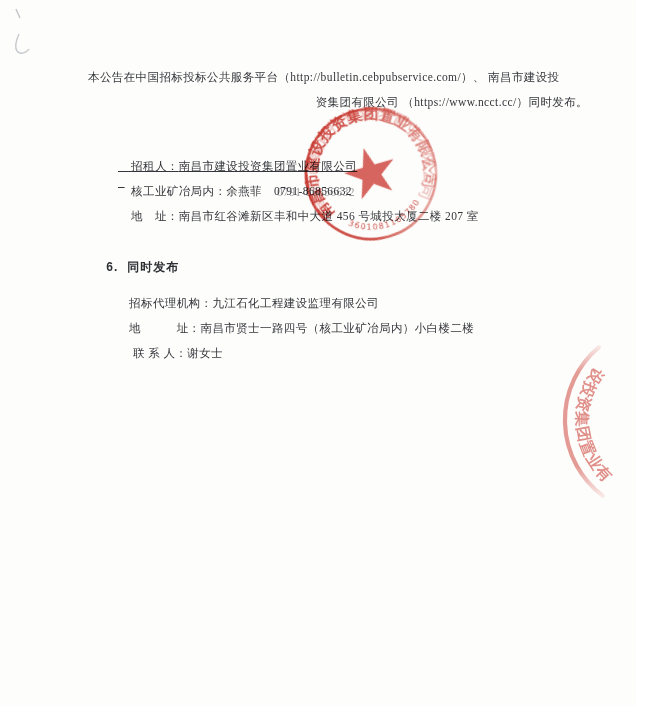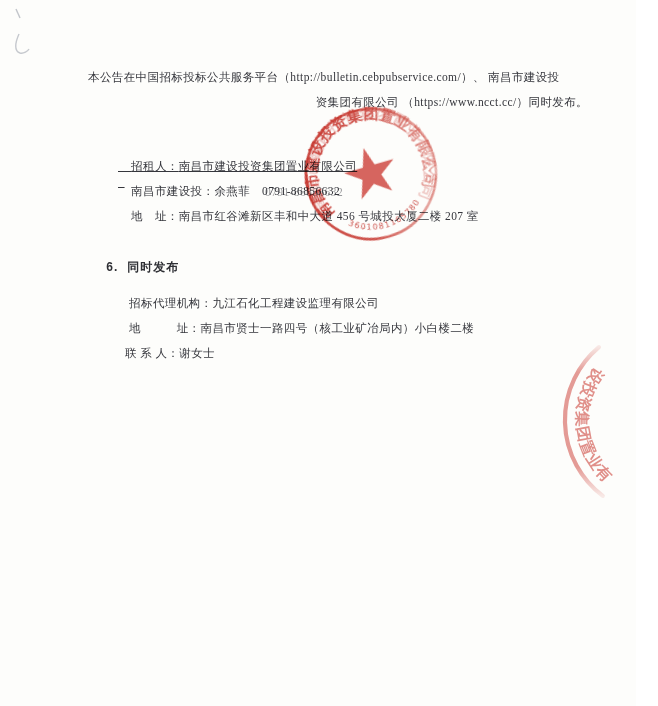--- a/index.html
+++ b/index.html
@@ -54,40 +54,40 @@
   </svg>
 
   <div class="line intro" style="top:69px;">本公告在中国招标投标公共服务平台（http://bulletin.cebpubservice.com/）、 南昌市建设投</div>
   <div class="line intro" style="top:94px;text-align:right;">资集团有限公司 （https://www.ncct.cc/）同时发布。</div>
 
   <div class="line" style="left:118px;top:142px;text-decoration:underline;">
     <span class="lbl">招租人：</span><span>南昌市建设投资集团置业有限公司</span>
   </div>
 
   <div class="line" style="left:118px;top:167px;">
-    <span class="lbl">南昌市建设投：</span><span>余燕菲</span><span>　</span><span class="phone-wrap"><span>0791-86856632</span><span class="phone-ghost" aria-hidden="true">0791-86856632</span></span>
+    <span class="lbl">核工业矿冶局内：</span><span>余燕菲</span><span>　</span><span class="phone-wrap"><span>0791-86856632</span><span class="phone-ghost" aria-hidden="true">0791-86856632</span></span>
   </div>
 
   <div class="line" style="left:118px;top:192px;">
     <span class="lbl">地　址：</span><span>南昌市红谷滩新区丰和中大道 456 号城投大厦二楼 207 室</span>
   </div>
 
   <div class="sec-header">
     <span class="num">6.</span><span>同时发布</span>
   </div>
 
   <div class="line" style="left:116px;top:279px;">
     <span class="lbl">招标代理机构：</span><span>九江石化工程建设监理有限公司</span>
   </div>
 
   <div class="line" style="left:116px;top:304px;">
     <span class="lbl">地　　　址：</span><span>南昌市贤士一路四号（核工业矿冶局内）小白楼二楼</span>
   </div>
 
-  <div class="line" style="left:112px;top:329px;width:420px;">
+  <div class="line" style="left:120px;top:329px;width:420px;">
     <span class="lbl">联 系 人：</span><span>谢女士</span>
   </div>
 
   <svg class="seal seal-top" viewBox="0 0 168 168" aria-hidden="true">
     <defs>
       <path id="ringPathTop" d="M 39.6 113.4 A 54 54 0 1 1 128.4 113.4" fill="none"></path>
       <path id="serialPathTop" d="M 43.4 122.6 A 57 57 0 0 0 124.6 122.6" fill="none"></path>
       <linearGradient id="fadeRight" x1="0" y1="0" x2="168" y2="30" gradientUnits="userSpaceOnUse">
         <stop offset="0" stop-color="rgba(199,52,45,0.92)"></stop>
         <stop offset="0.55" stop-color="rgba(201,56,48,0.85)"></stop>

